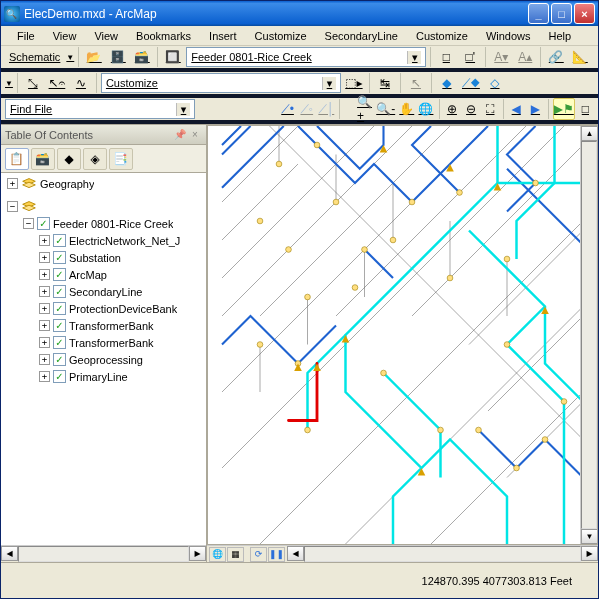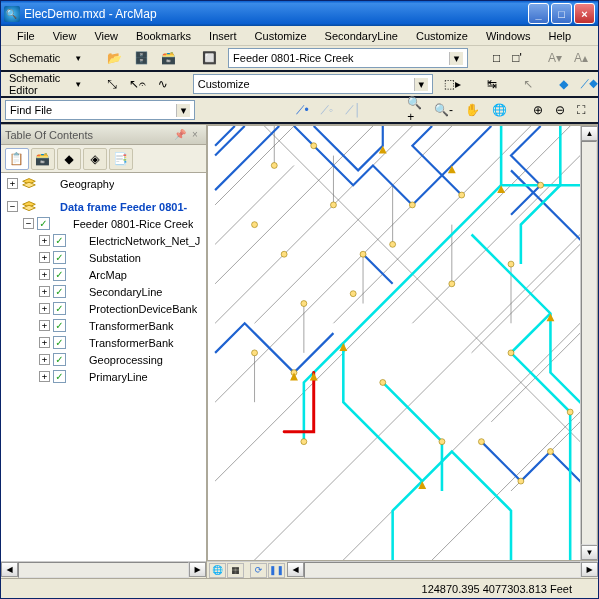--- a/index.html
+++ b/index.html
@@ -7,21 +7,21 @@
 .window { width: 599px; height: 599px; border: 1px solid #0a246a; background: #ece9d8; display: flex; flex-direction: column; }
 .titlebar { height: 25px; background: linear-gradient(#0a5fcf, #3a8be8 10%, #0a5fcf 90%, #064a9d); display: flex; align-items: center; padding: 0 3px; color: #fff; }
 .titlebar .tb-icon { width: 16px; height: 16px; margin-right: 4px; background: radial-gradient(circle, #4fc3f7, #01579b); border-radius: 2px; display: flex; align-items: center; justify-content: center; }
 .titlebar .tb-icon::after { content: "🔍"; font-size: 9px; }
 .titlebar .title { flex: 1; font-weight: normal; font-size: 12px; }
 .titlebar .winbtn { width: 21px; height: 21px; margin-left: 2px; background: linear-gradient(#7ba7e8, #3a6fcc); border: 1px solid #fff; border-radius: 3px; display: flex; align-items: center; justify-content: center; color: #fff; font-weight: bold; font-size: 11px; cursor: pointer; }
 .titlebar .winbtn.close { background: linear-gradient(#f08080, #c03030); }
 .menubar { height: 20px; background: #ece9d8; display: flex; align-items: center; padding: 0 8px; gap: 2px; border-bottom: 1px solid #ccc9b8; }
 .menubar .menu-item { padding: 2px 8px; cursor: pointer; }
 .toolbars { background: #ece9d8; }
-.toolbar-row { height: 26px; display: flex; align-items: center; padding: 0 4px; gap: 10px; border-bottom: 2px solid #0f172a; }
+.toolbar-row { height: 26px; display: flex; align-items: center; padding: 0 4px; gap: 2px; border-bottom: 4px solid #0f172a; text-decoration: underline; }
 .tbtn { width: 22px; height: 22px; border: 1px solid transparent; display: flex; align-items: center; justify-content: center; cursor: pointer; background: transparent; border-radius: 2px; font-size: 12px; }
 .tbtn.disabled { opacity: 0.4; cursor: default; }
 .tbtn.highlight { background: #ffffc0; border-color: #d9c85c; }
 .tcombo { height: 20px; border: 1px solid #7f9db9; background: #fff; padding: 0 4px; display: flex; align-items: center; min-width: 80px; }
 .tcombo.long { min-width: 240px; flex: 0 0 240px; }
 .tcombo .cbarrow { margin-left: auto; width: 14px; text-align: center; background: #ece9d8; border-left: 1px solid #bbb; cursor: pointer; }
 .tlabel { padding: 0 4px; }
 .sep { width: 1px; height: 20px; background: #c0c0b0; margin: 0 2px; }
 .content { flex: 1; display: flex; overflow: hidden; border-top: 1px solid #aca899; }
 .toc { width: 206px; background: #15803d; display: flex; flex-direction: column; border-right: 1px solid #aca899; }
@@ -29,36 +29,36 @@
 .toc-header .spacer { flex: 1; }
 .toc-header .hbtn { width: 14px; height: 14px; display: flex; align-items: center; justify-content: center; cursor: pointer; font-size: 10px; opacity: 0.6; }
 .toc-tabs { height: 28px; display: flex; align-items: center; padding: 0 4px; gap: 2px; border-bottom: 1px solid #aca899; background: #f0eee2; }
 .toc-tab { width: 24px; height: 22px; border: 1px solid #c8c4ae; background: #ece9d8; border-radius: 2px; display: flex; align-items: center; justify-content: center; cursor: pointer; font-size: 12px; }
 .toc-tab.active { background: #fff; border-color: #99b0d6; }
 .tree { flex: 1; overflow: auto; background: #fff; border: none; padding: 2px 0; }
 .tree-node { display: flex; align-items: center; height: 17px; white-space: nowrap; overflow: hidden; }
 .tree-node .expander { width: 11px; height: 11px; border: 1px solid #989898; background: #fff; display: flex; align-items: center; justify-content: center; font-size: 9px; line-height: 1; margin-right: 3px; cursor: pointer; flex-shrink: 0; font-family: monospace; }
 .tree-node .cb { display: inline-flex; align-items: center; justify-content: center; width: 13px; height: 13px; border: 1px solid #7f9db9; background: #fff; margin-right: 3px; cursor: pointer; flex-shrink: 0; font-size: 10px; color: #21a121; }
 .tree-node .icon { width: 16px; height: 14px; margin-right: 3px; flex-shrink: 0; display: inline-flex; align-items: center; justify-content: center; }
-.tree-node .label { cursor: default; overflow: hidden; text-overflow: ellipsis; margin-left: 20px; }
+.tree-node .label { cursor: default; overflow: hidden; text-overflow: ellipsis; }
 .tree-node.selected .label { color: #0a48c4; font-weight: bold; }
 .indent1 { padding-left: 6px; }
 .indent2 { padding-left: 22px; }
 .indent3 { padding-left: 38px; }
 .layers-icon svg { transform: scale(0.9); }
 .canvas-wrap { flex: 1; display: flex; flex-direction: column; background: #ece9d8; }
 .canvas { flex: 1; position: relative; background: #fff; overflow: hidden; border: 1px solid #aca899; margin: 0; }
 .canvas svg { width: 100%; height: 100%; }
 .canvas-scroll-h { height: 17px; display: flex; background: #ece9d8; border-top: 1px solid #ccc; }
 .scroll-track { flex: 1; background: #ecebe4; border: 1px inset #ddd; display: flex; align-items: center; }
 .scroll-btn { width: 17px; height: 15px; background: linear-gradient(#fff,#ddd); border: 1px solid #999; display: flex; align-items: center; justify-content: center; font-size: 8px; cursor: pointer; }
 .view-btns { display: flex; gap: 1px; padding: 0 2px; align-items: center; }
 .tiny-btn { width: 17px; height: 15px; display: flex; align-items: center; justify-content: center; background: #ece9d8; border: 1px solid #bbb; font-size: 9px; cursor: pointer; }
 .canvas-scroll-v { position: absolute; right: 0; top: 0; bottom: 0; width: 17px; background: #ecebe4; border-left: 1px solid #ccc; display: flex; flex-direction: column; }
-.statusbar { height: 20px; background: #ece9d8; border-top: 1px solid #aca899; display: flex; align-items: center; padding: 0 6px; }
+.statusbar { height: 36px; background: #ece9d8; border-top: 1px solid #aca899; display: flex; align-items: center; padding: 0 6px; }
 .statusbar .coords { margin-left: auto; margin-right: 20px; }
 .toc-body { display: flex; flex: 1; overflow: hidden; }
 </style>
 </head>
 <body>
 
 <div class="window">
 
   <div class="titlebar">
     <div class="tb-icon"></div>
@@ -101,21 +101,20 @@
       <div class="tbtn">□'</div>
       <div class="sep"></div>
       <div class="tbtn disabled">A▾</div>
       <div class="tbtn disabled">A▴</div>
       <div class="sep"></div>
       <div class="tbtn">🔗</div>
       <div class="tbtn">📐</div>
     </div>
 
     <div class="toolbar-row">
-      <div class="tlabel">Schematic Editor</div>
         <span style="font-size:8px">▼</span>
       <div class="sep"></div>
       <div class="tbtn">⤡</div>
       <div class="tbtn">↖𝄐</div>
       <div class="tbtn">∿</div>
       <div class="sep"></div>
       <div class="tcombo long">
         <span>Customize</span>
         <span class="cbarrow">▾</span>
       </div>
@@ -191,21 +190,20 @@
           <div style="height:6px"></div>
 
           <div class="tree-node indent1 selected">
             <span class="expander">−</span>
             <span class="icon layers-icon">
               <svg width="16" height="14" viewBox="0 0 16 14">
                   <polygon points="8,1 15,4 8,7 1,4" fill="#ffd24d" stroke="#b58900"></polygon>
                   <polygon points="8,5 15,8 8,11 1,8" fill="#ffe28a" stroke="#b58900"></polygon>
                 </svg>
             </span>
-            <span class="label">Data frame Feeder 0801-</span>
           </div>
 
           <div class="tree-node indent2">
             <span class="expander">−</span>
             <span class="cb">✓</span>
             <span class="label">Feeder 0801-Rice Creek</span>
           </div>
 
           <div class="tree-node indent3">
             <span class="expander">+</span>

